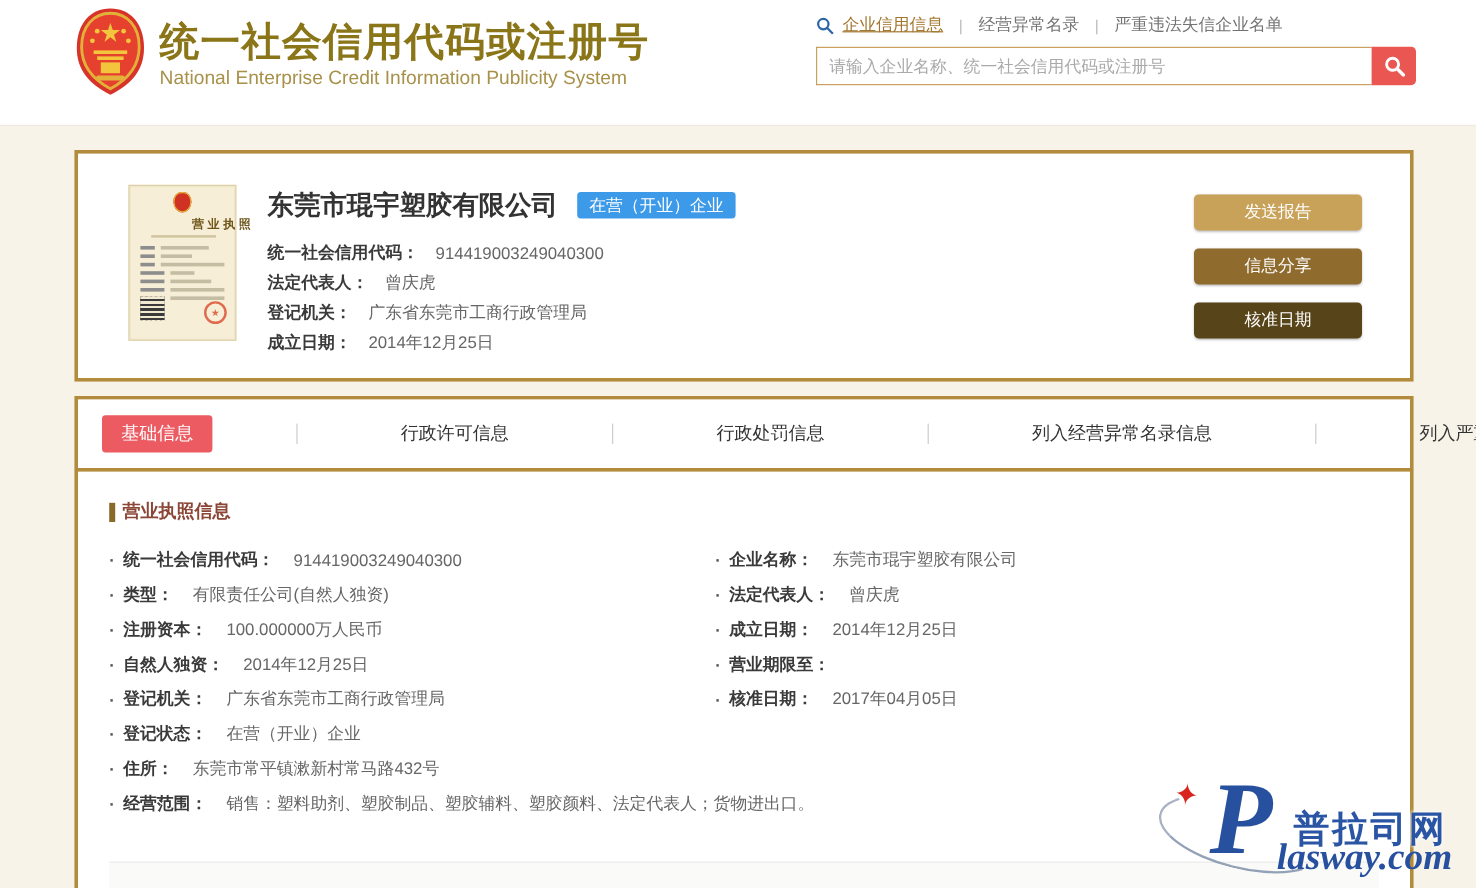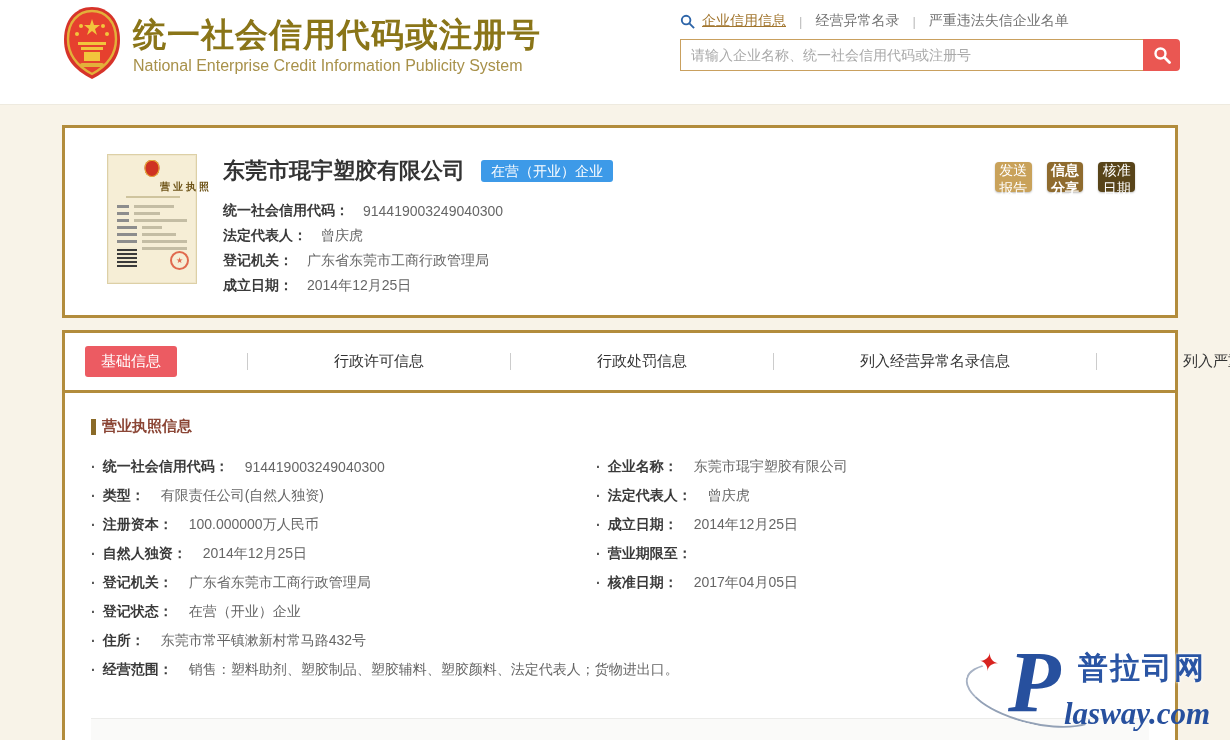--- a/index.html
+++ b/index.html
@@ -57,25 +57,25 @@
   .company-info { margin-left:26px; flex:1; padding-top:2px; }
   .company-title-row { display:flex; align-items:center; margin-bottom:12px; }
   .company-name { font-size:22px; font-weight:bold; color:#333; }
   .status-badge { margin-left:16px; background:#3d9ae8; color:#fff; font-size:14px;
                   padding:4px 10px; border-radius:3px; line-height:1; }
   .info-row { display:flex; align-items:center; height:25px; font-size:14px; }
   .info-label { font-weight:bold; color:#3a3a3a; margin-right:14px; white-space:nowrap; }
   .info-value { color:#666; }
 
   
-  .action-col { width:140px; margin-left:auto; display:flex; flex-direction:row; gap:15px; padding-top:8px; }
+  .action-col { width:140px; margin-left:auto; display:flex; flex-direction:column; gap:15px; padding-top:8px; }
   .action-btn { height:30px; border:none; border-radius:4px; color:#fff; font-size:14px; cursor:pointer;
                 font-family:"Liberation Sans","DejaVu Sans",sans-serif; box-shadow:0 1px 2px rgba(0,0,0,.25); }
   .btn-report { background:#c9a25a; }
-  .btn-share  { background:#8f6b2e;font-weight:bold; }
+  .btn-share  { background:#8f6b2e; }
   .btn-print  { background:#584419; }
 
   
   .tabs { display:flex; align-items:center; padding:13px 20px; border-bottom:3px solid #b28c3c; background:#fff;gap:32px; }
   .tab { font-size:15px; color:#333; padding:6px 16px; cursor:pointer; white-space:nowrap; }
   .tab.active { background:#ec5b62; color:#fff; border-radius:3px; }
   .tab-sep { width:1px; height:17px; background:#ccc; margin:0 38px; flex:0 0 auto; }
 
   
   .detail-body { padding:24px 26px 0 26px; }
@@ -90,21 +90,21 @@
   .lower-strip { margin-top:34px; height:60px; background:#fafaf9; border-top:1px solid #ececea; }
 
   
   .watermark { position:absolute; right:0; top:648px; width:268px; height:92px; pointer-events:none; }
   .wm-swoosh { position:absolute; left:2px; top:18px; width:140px; height:58px;
                border:2px solid transparent; border-bottom-color:#93a1b6; border-left-color:#a7b2c4;
                border-radius:50%; transform:rotate(14deg); }
   .wm-star { position:absolute; left:16px; top:0px; color:#d8231f; font-size:25px; transform:rotate(8deg); }
   .wm-p { position:absolute; left:46px; top:-16px; font-family:"Liberation Serif","DejaVu Serif",serif;
           font-style:italic; font-weight:bold; font-size:86px; color:#27509e; }
-  .wm-cn { position:absolute; left:116px; top:0; font-size:30px; font-weight:bold; color:#2a55a4;
+  .wm-cn { position:absolute; left:116px; top:23px; font-size:30px; font-weight:bold; color:#2a55a4;
            letter-spacing:2px; text-shadow:0 0 4px #fff,0 0 2px #fff; white-space:nowrap; }
   .wm-script { position:absolute; left:102px; top:48px; font-family:"Liberation Serif","DejaVu Serif",serif;
                font-style:italic; font-weight:bold; font-size:31px; color:#27509e; white-space:nowrap; }
 </style>
 </head>
 <body>
 
 <div class="page">
 
   <header class="site-header">

